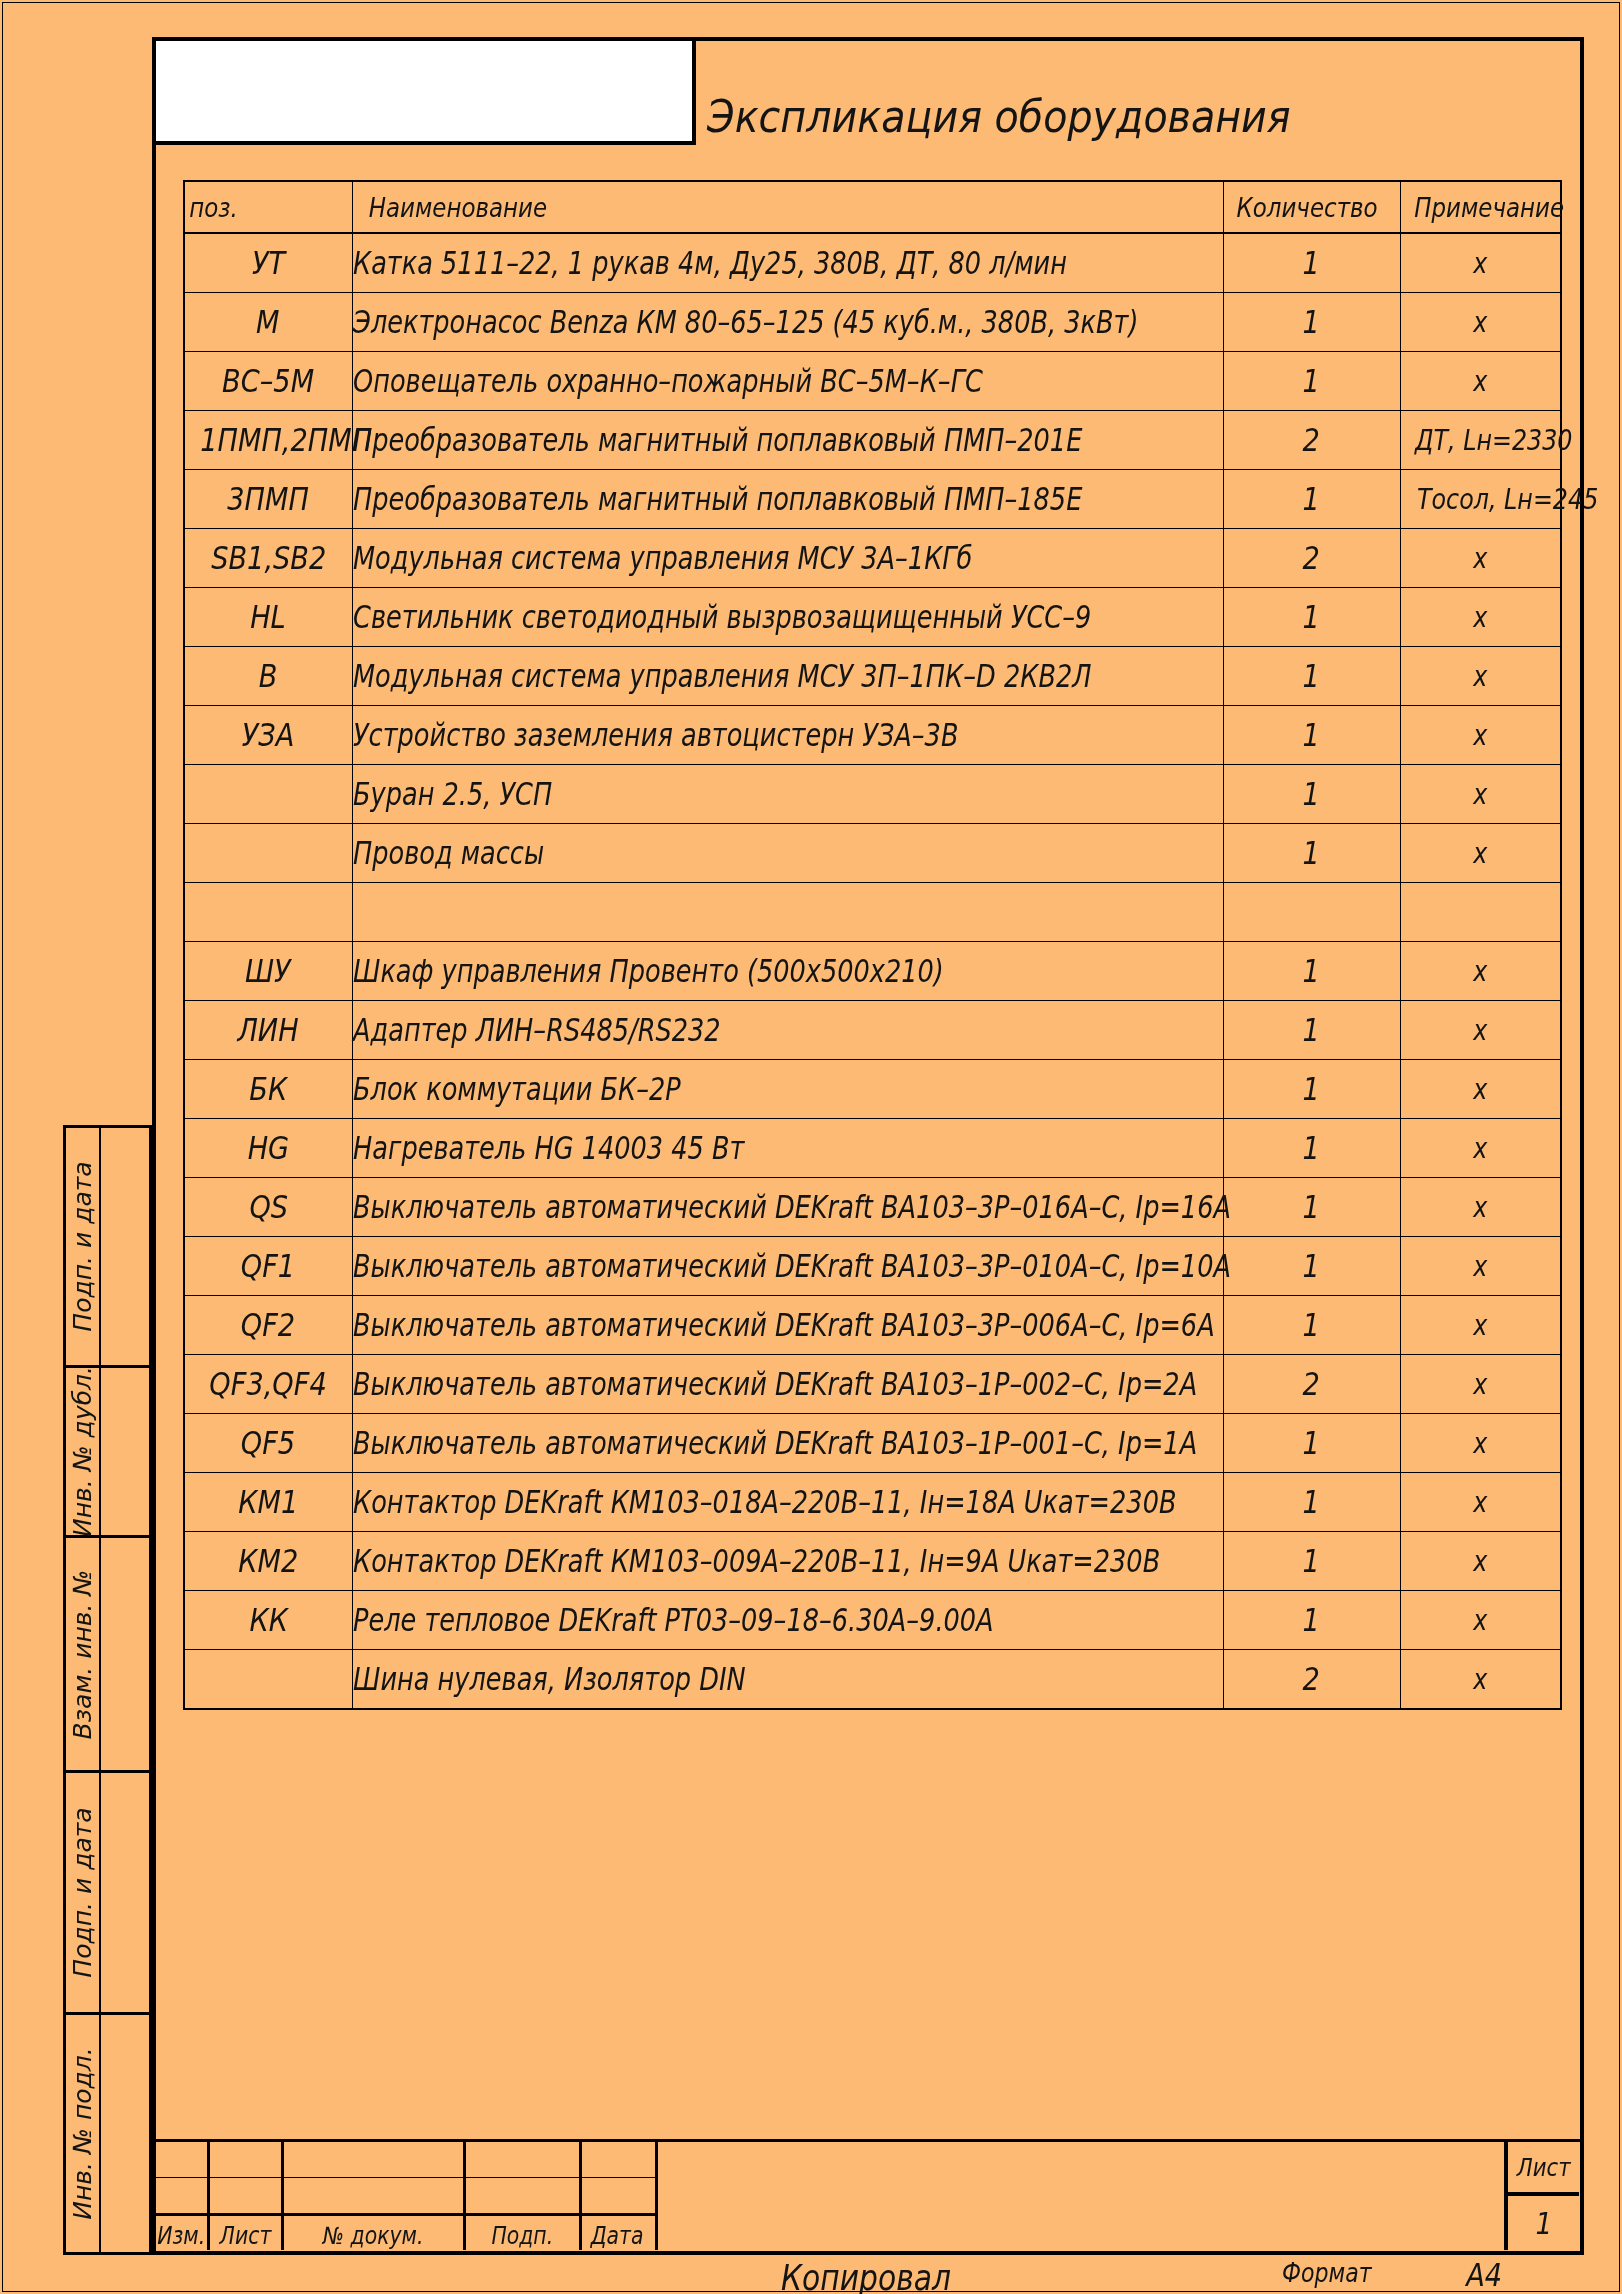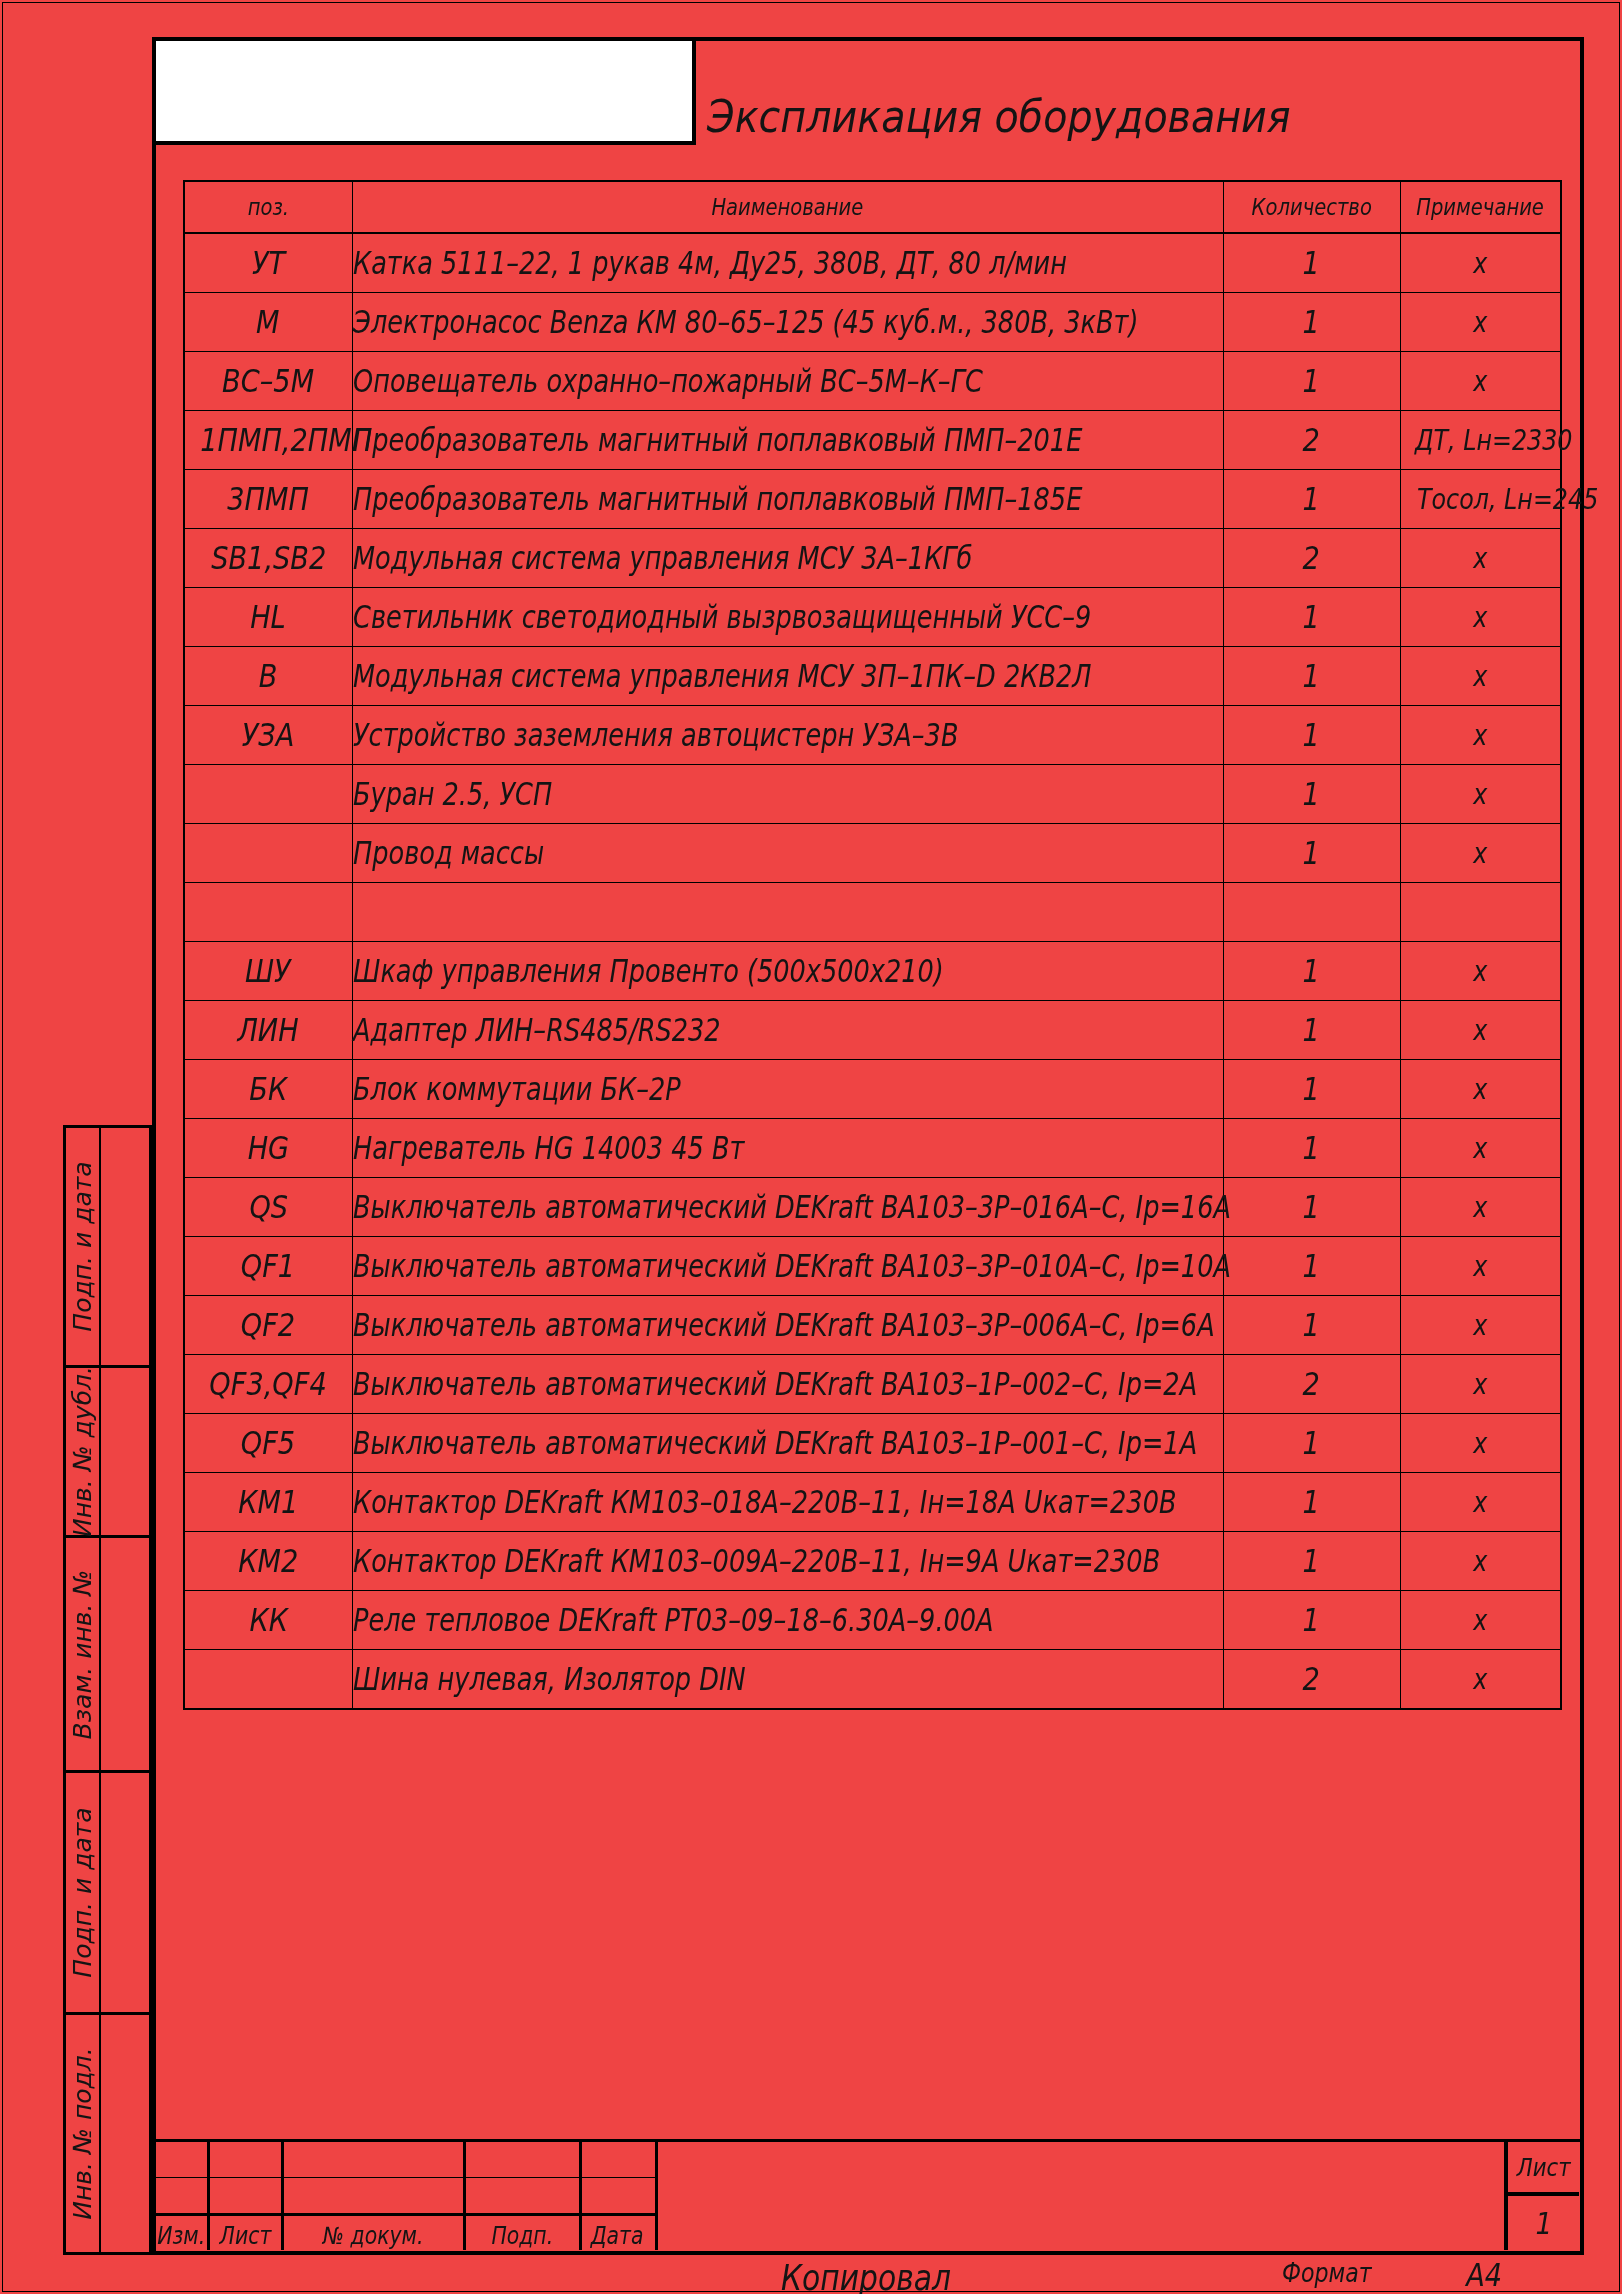--- a/index.html
+++ b/index.html
@@ -1,17 +1,17 @@
 <!DOCTYPE html>
 <html><head>
 <meta charset="utf-8">
 <style>
   html,body{margin:0;padding:0;background:#e8e8e8;}
   .page{
-    position:relative;width:1622px;height:2294px;background:#ef4444;
+    position:relative;width:1622px;height:2294px;background:#fdba74;
     font-family:"DejaVu Sans",sans-serif;font-style:italic;color:#141414;
     overflow:hidden;
   }
   .abs{position:absolute;box-sizing:border-box;}
   
   .outer-border{inset:1.9px;border:1.9px solid #000;}
   
   .frame{left:152px;top:37px;width:1432px;height:2218px;border:4.8px solid #000;}
   
   .corner-box{left:152px;top:37px;width:544px;height:108px;border:4.8px solid #000;background:#fff;}
@@ -22,21 +22,21 @@
   .doc-title .sx{transform:scaleX(0.88);transform-origin:0 50%;}
   
   table.spec{
     position:absolute;left:183px;top:180px;width:1377px;
     border-collapse:collapse;table-layout:fixed;
     border:2.9px solid #000;font-size:32px;font-style:italic;
   }
   table.spec th,table.spec td{
     border:1.9px solid #000;padding:0;vertical-align:middle;overflow:visible;
   }
-  table.spec thead th{height:50px;font-weight:normal;font-size:23px;text-align:center;border-bottom:2.9px solid #000;}
+  table.spec thead th{height:50px;font-weight:normal;font-size:27px;text-align:left;border-bottom:2.9px solid #000;}
   table.spec td{height:58px;}
   td.c,th.c{text-align:center;}
   td.cell-name{padding-left:5.8px;text-align:left;}
   td.cell-note{font-size:28px;}
   
   .sidebar{left:63px;top:1125px;width:89px;height:1130px;border:3.9px solid #000;display:flex;flex-direction:column;}
   .sb-sec{position:relative;display:flex;border-bottom:3.9px solid #000;box-sizing:border-box;}
   .sb-sec:last-child{border-bottom:none;}
   .sb-label{width:35px;border-right:2.9px solid #000;display:flex;align-items:center;justify-content:center;box-sizing:border-box;}
   .sb-label span{transform:rotate(-90deg);white-space:nowrap;font-size:25px;}

